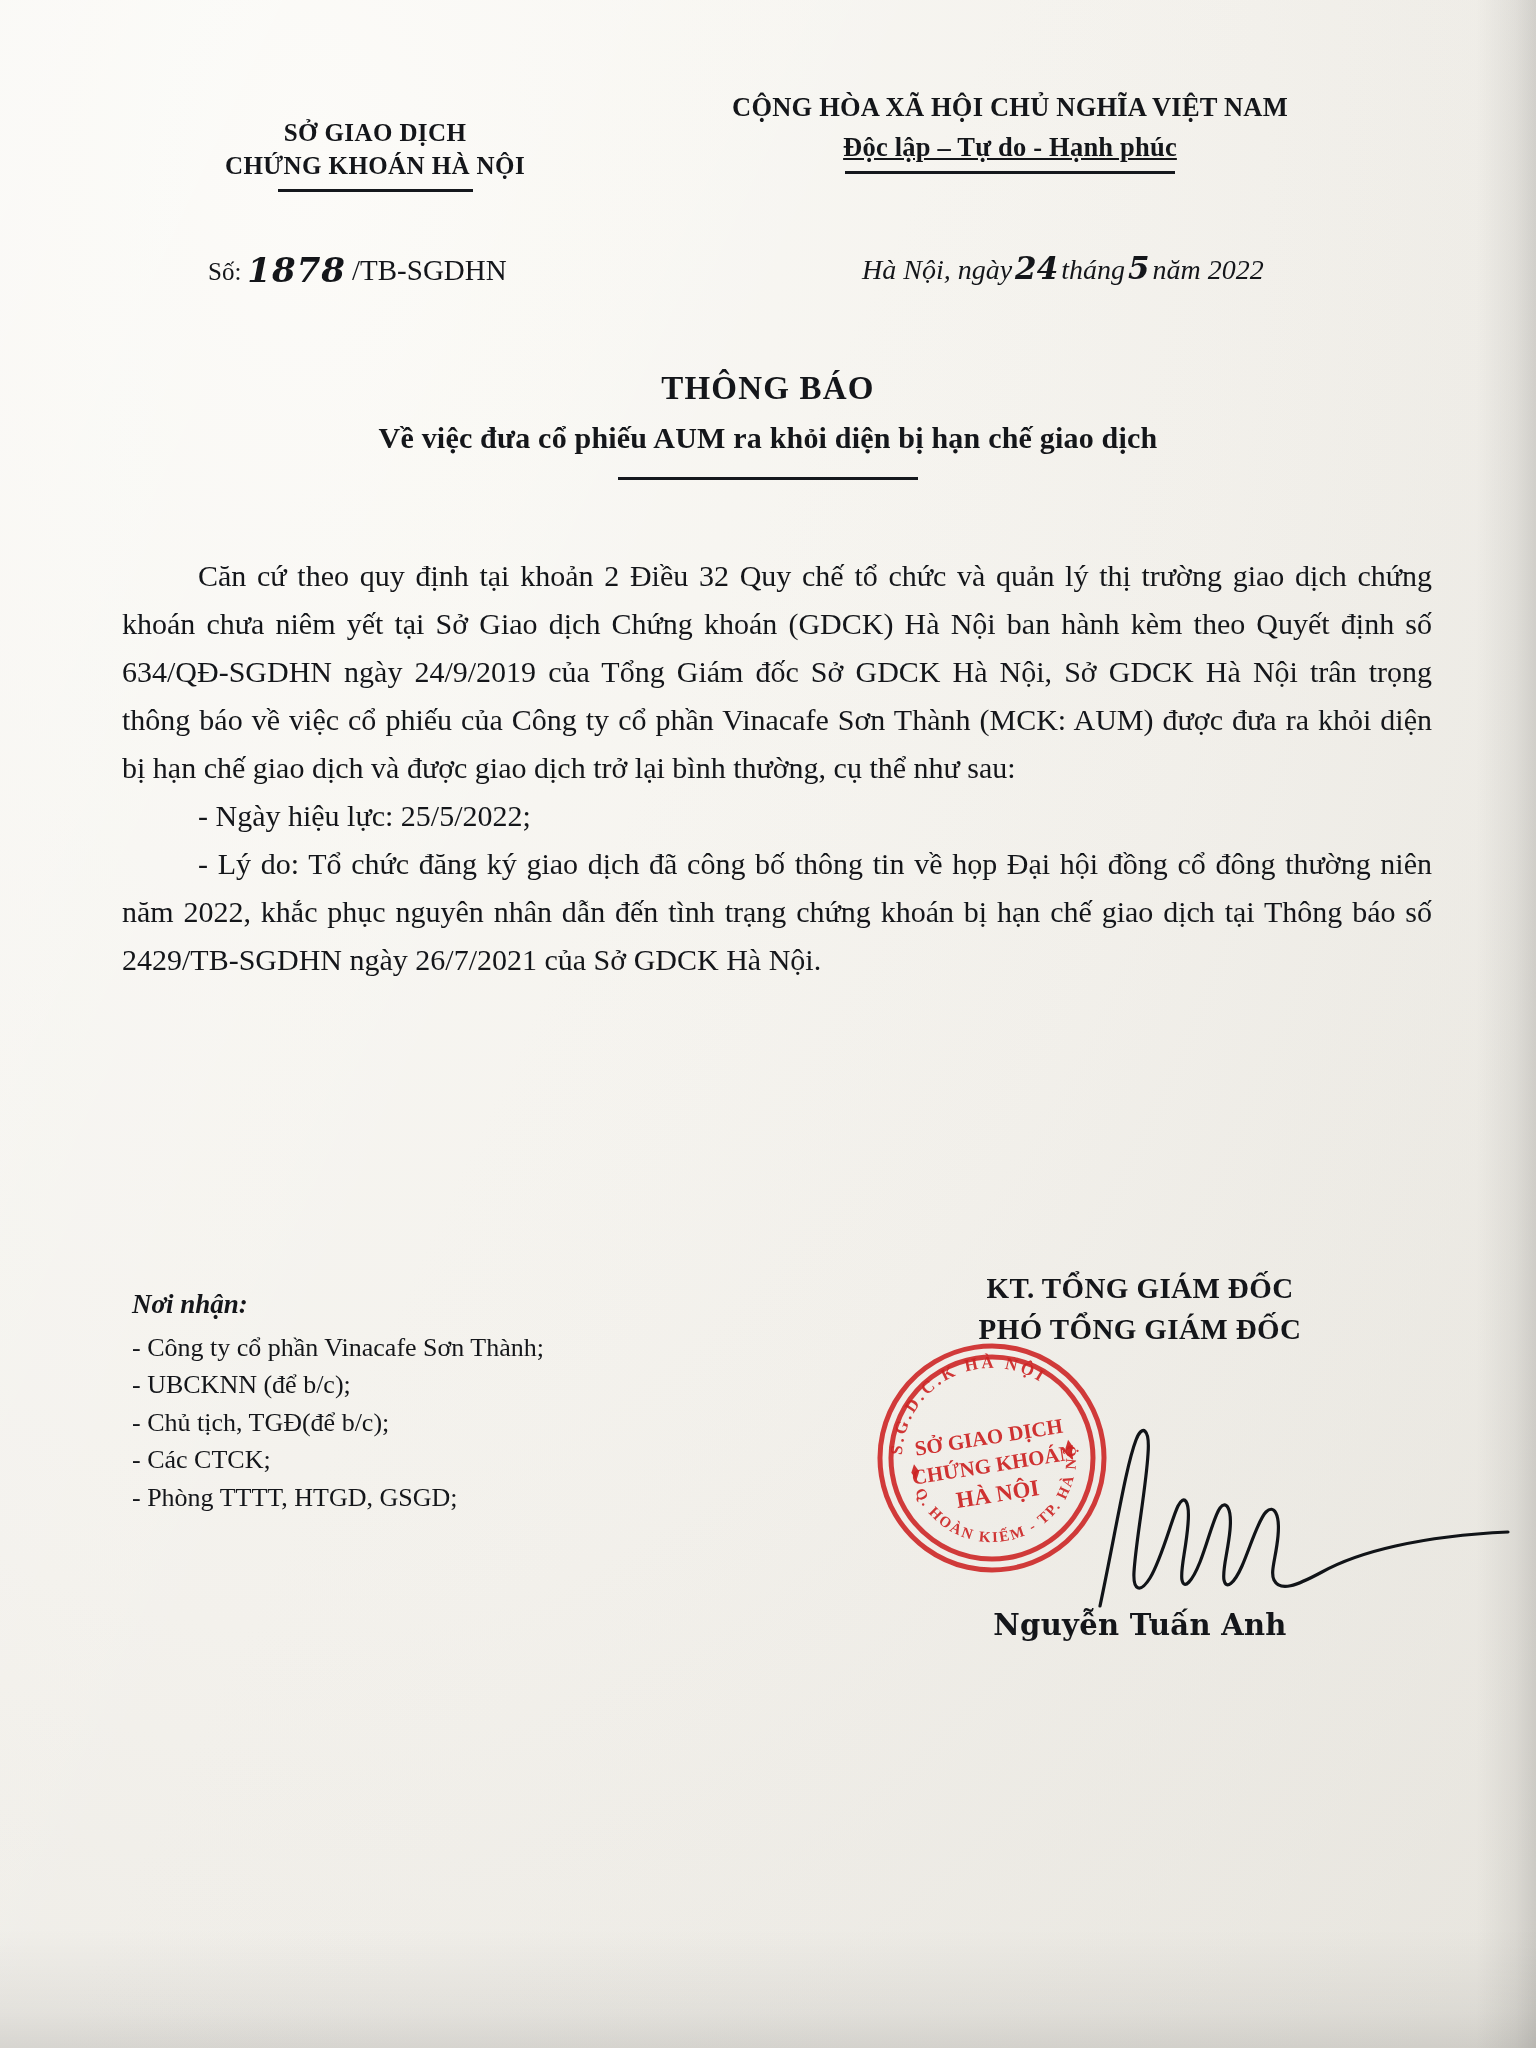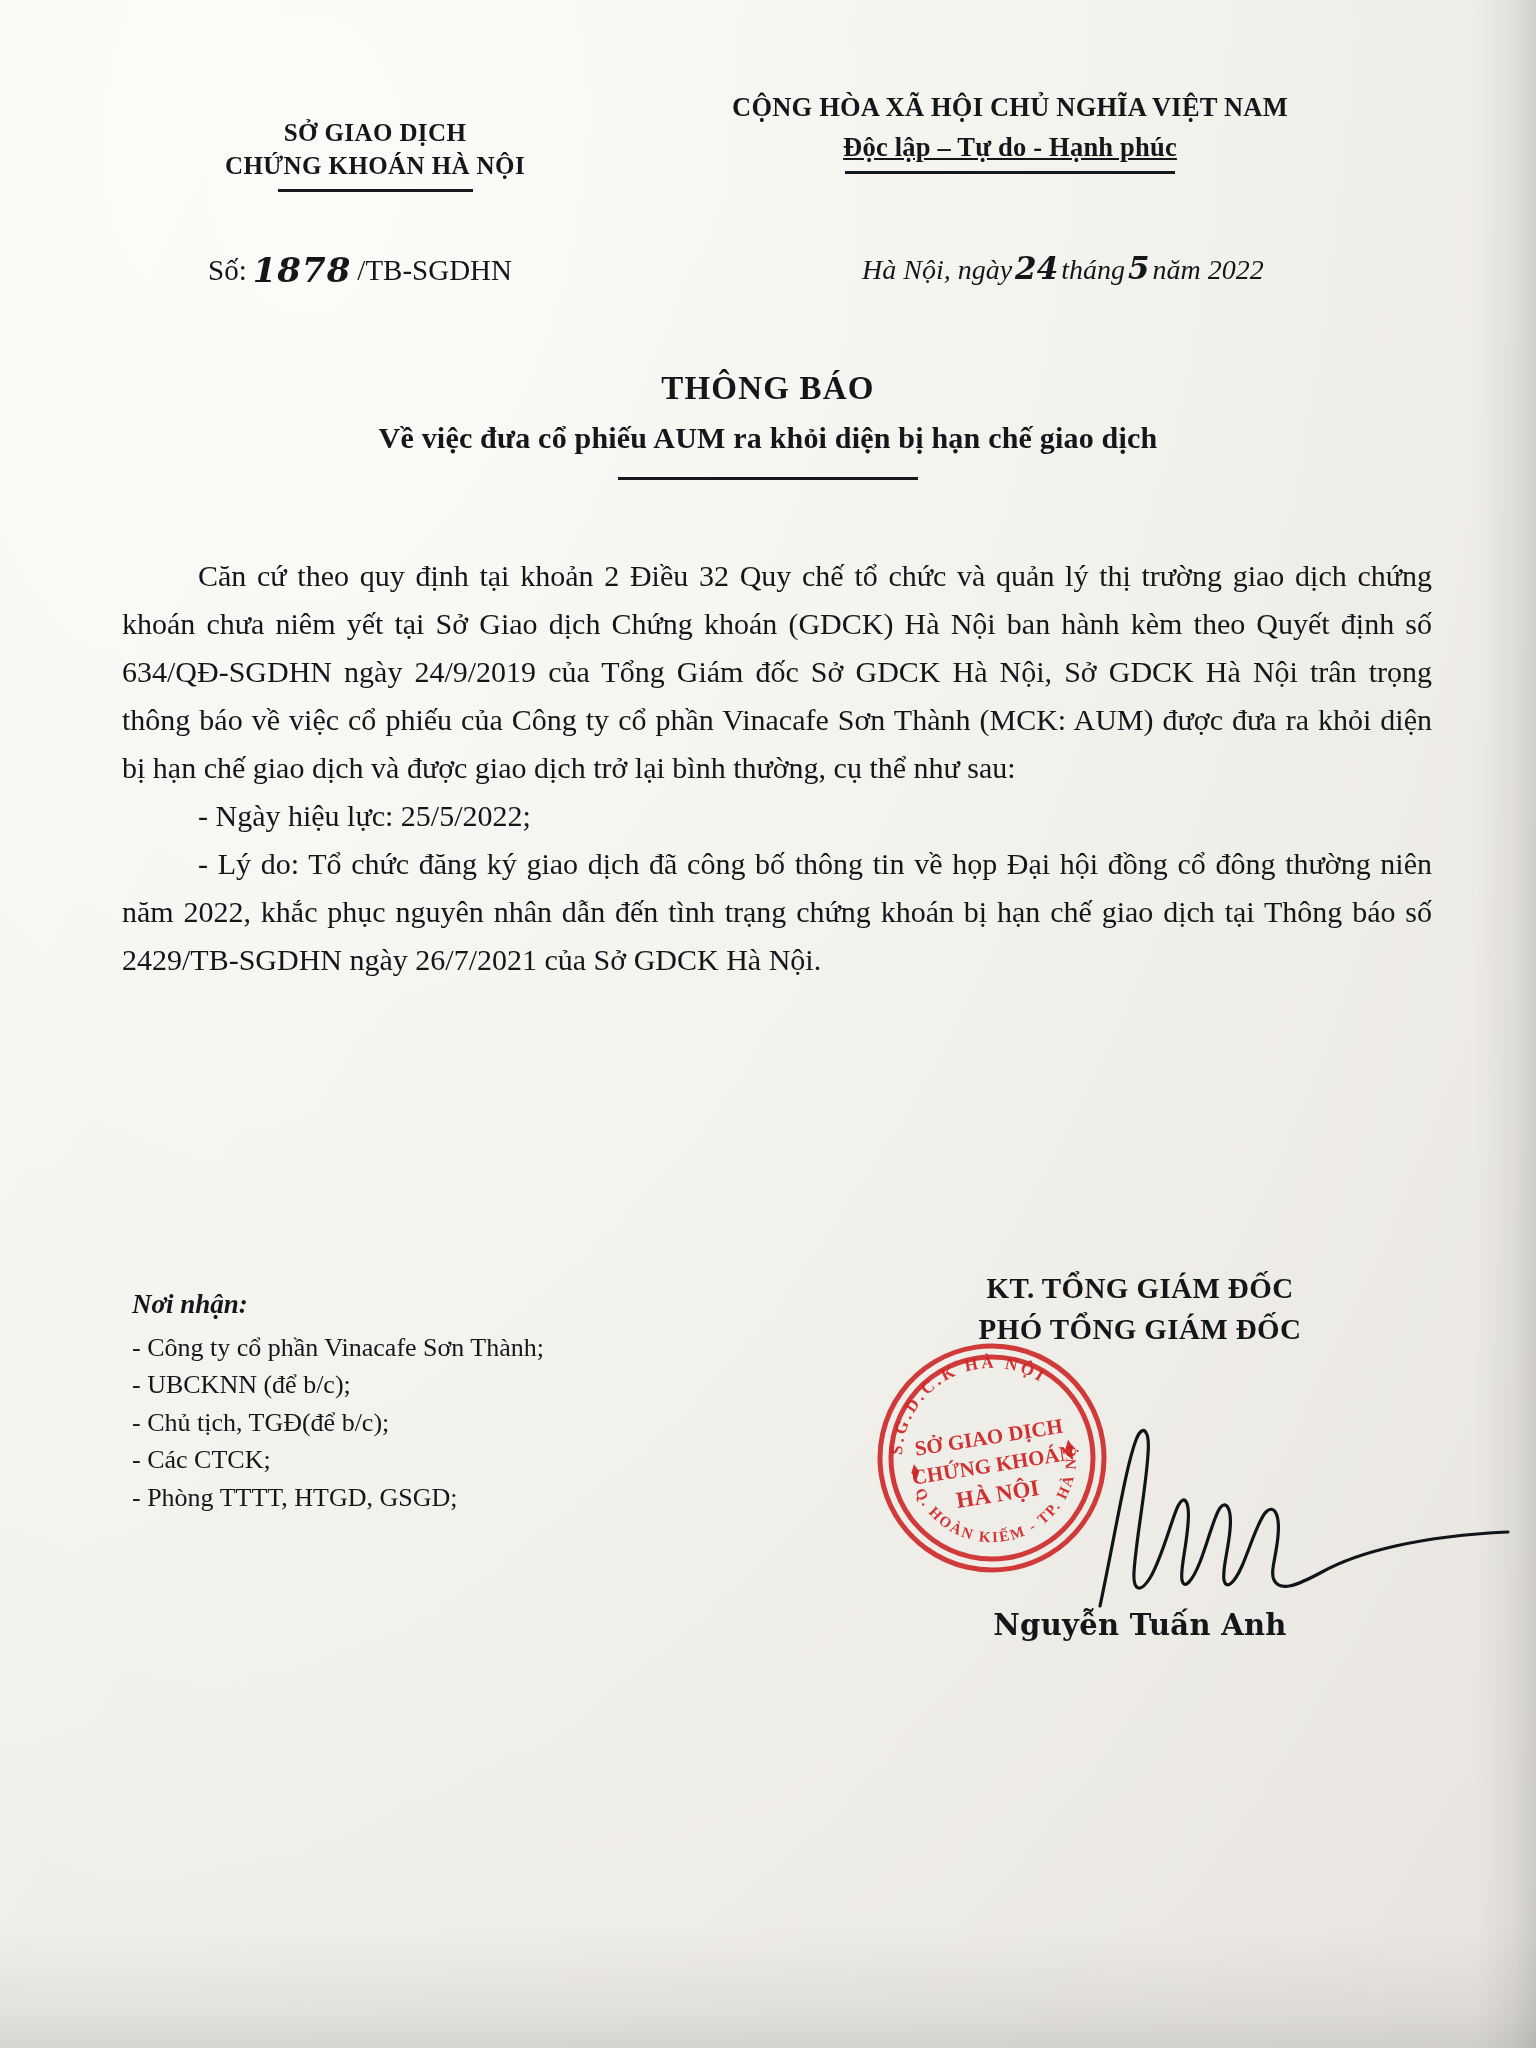--- a/index.html
+++ b/index.html
@@ -104,21 +104,21 @@
     background: #15181d;
     margin: 8px auto 0;
   }
 
   .so-row {
     position: absolute;
     left: 208px;
     top: 248px;
     font-size: 29px;
   }
-  .so-label { font-size: 29px; }
+  .so-label { font-size: 25px; }
   .so-number {
     font-family: "DejaVu Serif", serif;
     font-style: italic;
     font-weight: bold;
     font-size: 34px;
     letter-spacing: 1px;
     padding: 0 6px;
     position: relative;
     top: 2px;
   }

